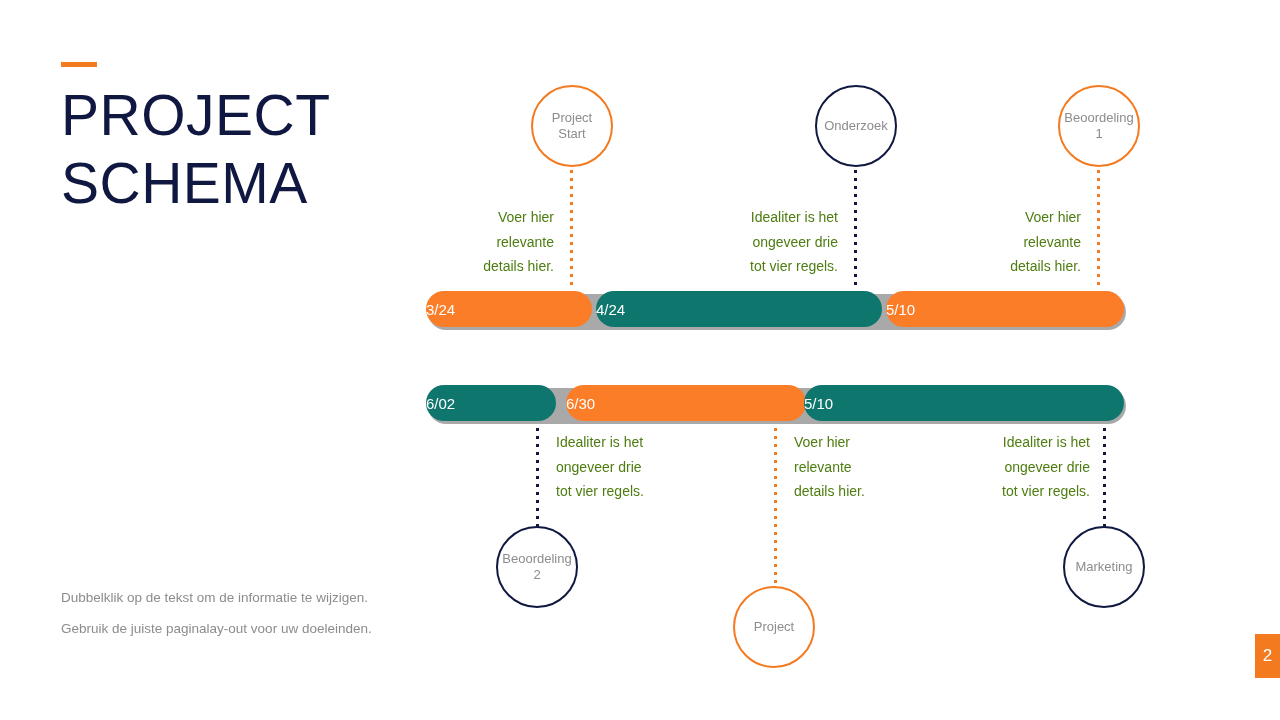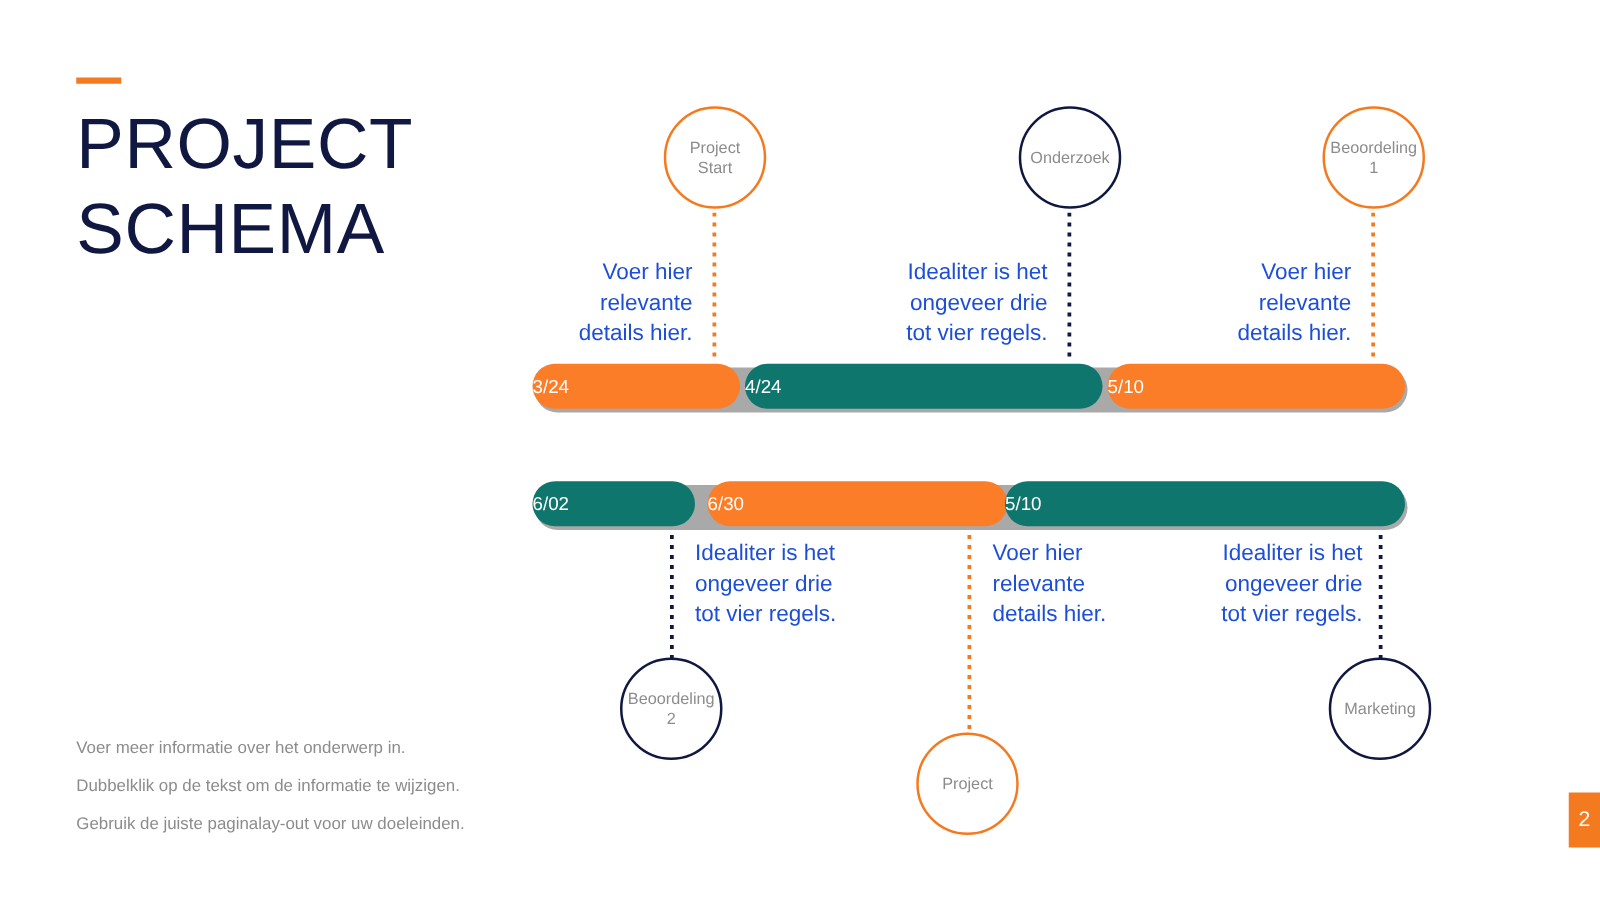--- a/index.html
+++ b/index.html
@@ -97,22 +97,22 @@
     background-size: 3px 8px;
   }
   .dotted.navy {
     background-image: linear-gradient(to bottom, #101841 0 3px, transparent 3px 8px);
     background-size: 3px 8px;
   }
 
   
   .desc {
     position: absolute;
-    color: #1d4ed8;
-    font-size: 18px;
+    color: #4d7c0f;
+    font-size: 14px;
     line-height: 24.5px;
     white-space: pre-line;
     width: 150px;
   }
   .desc.right { text-align: right; }
   .desc.left  { text-align: left; }
 
   
   .bar-row {
     position: absolute;
@@ -223,18 +223,17 @@
 2</span>
 </div>
 <div class="node-circle orange" style="left:733px; top:586px; width:82px; height:82px;">
   <span>Project</span>
 </div>
 <div class="node-circle navy" style="left:1063px; top:526px; width:82px; height:82px;">
   <span>Marketing</span>
 </div>
 
 <div id="footer-note">
-  <div>Voer meer informatie over het onderwerp in.</div>
   <div>Dubbelklik op de tekst om de informatie te wijzigen.</div>
   <div>Gebruik de juiste paginalay-out voor uw doeleinden.</div>
 </div>
 
 <div id="page-number">2</div>
 
 </body></html>

